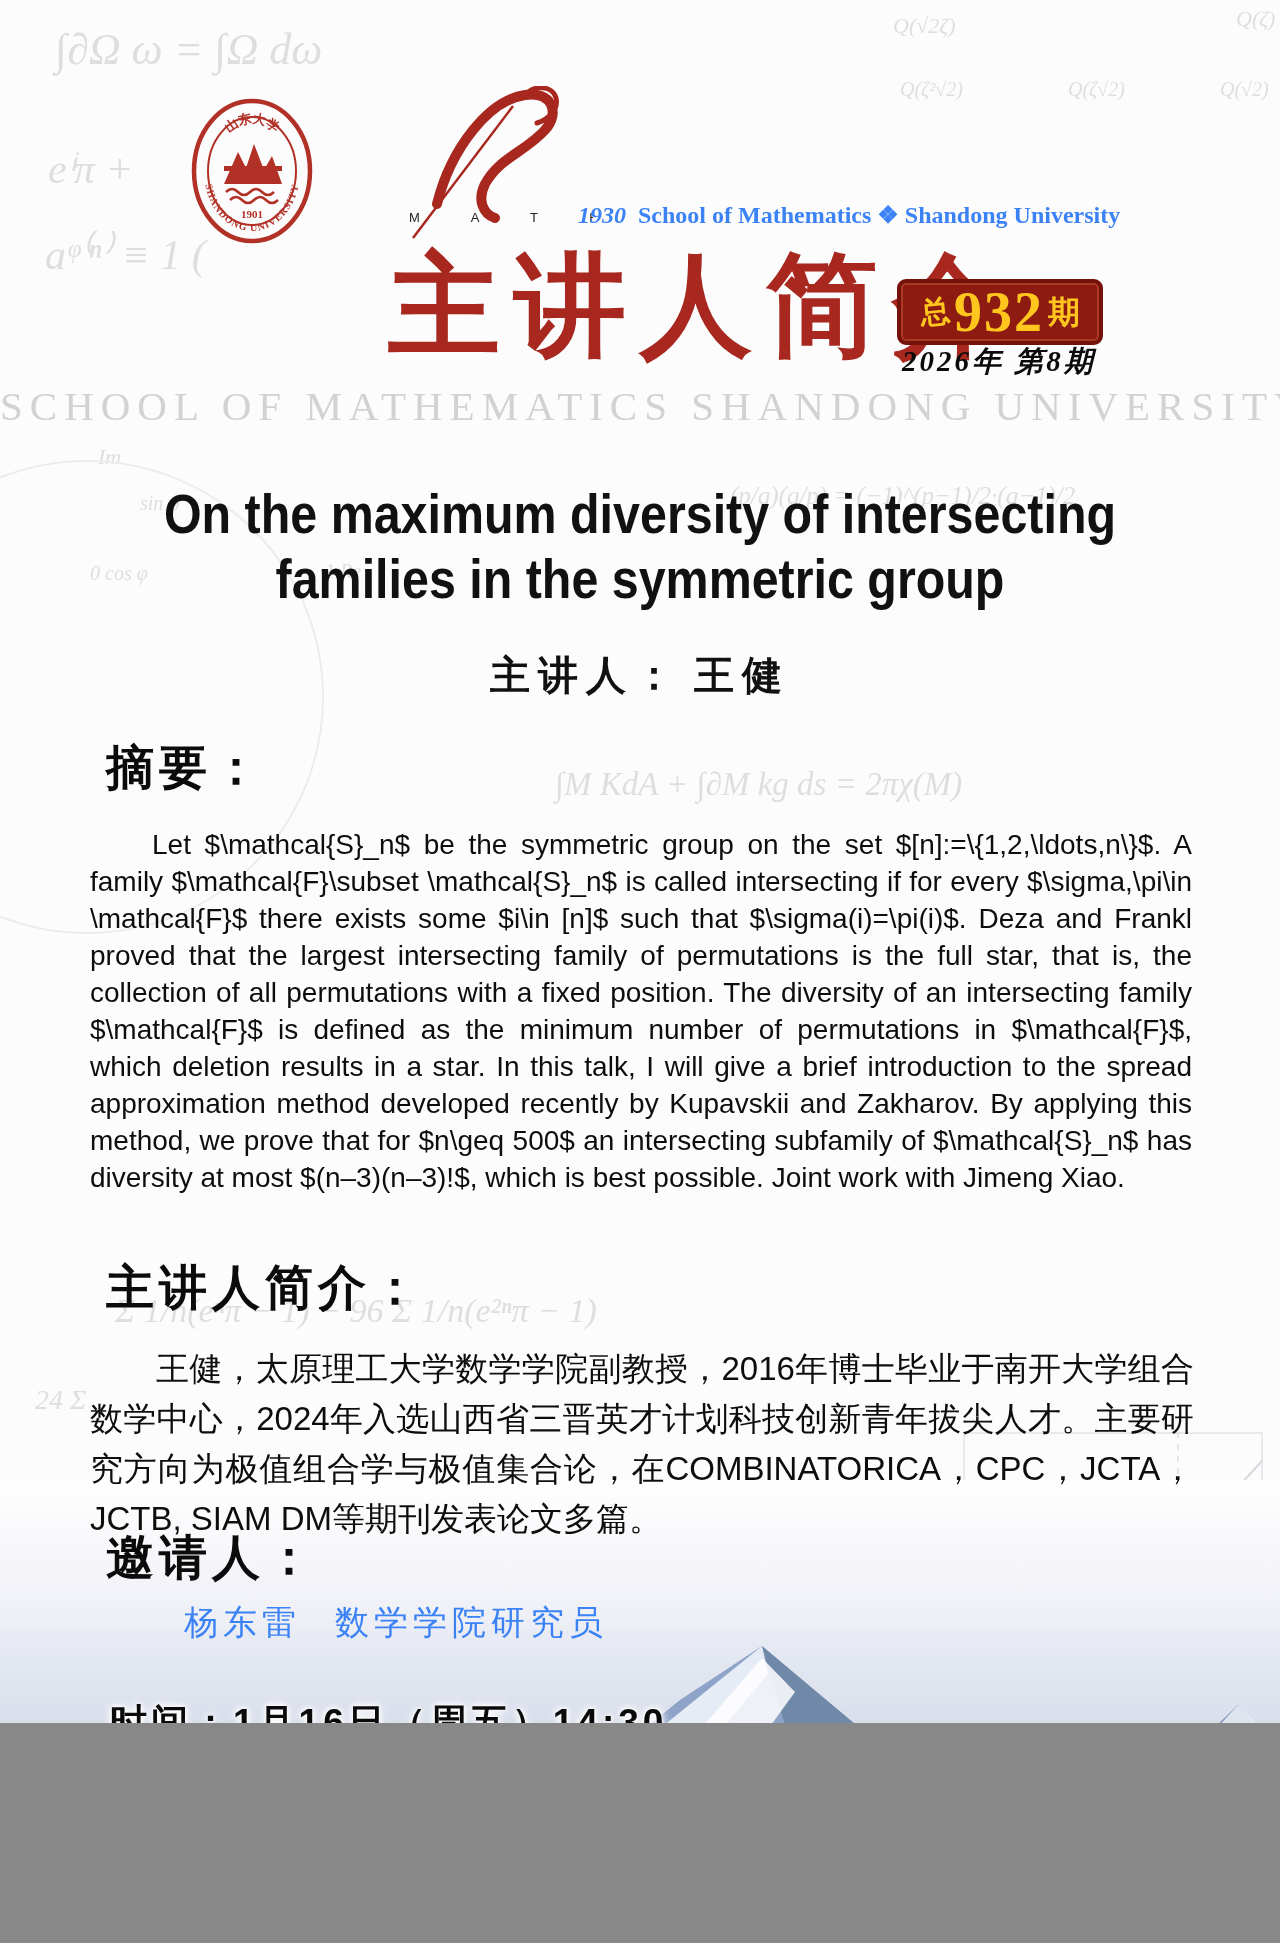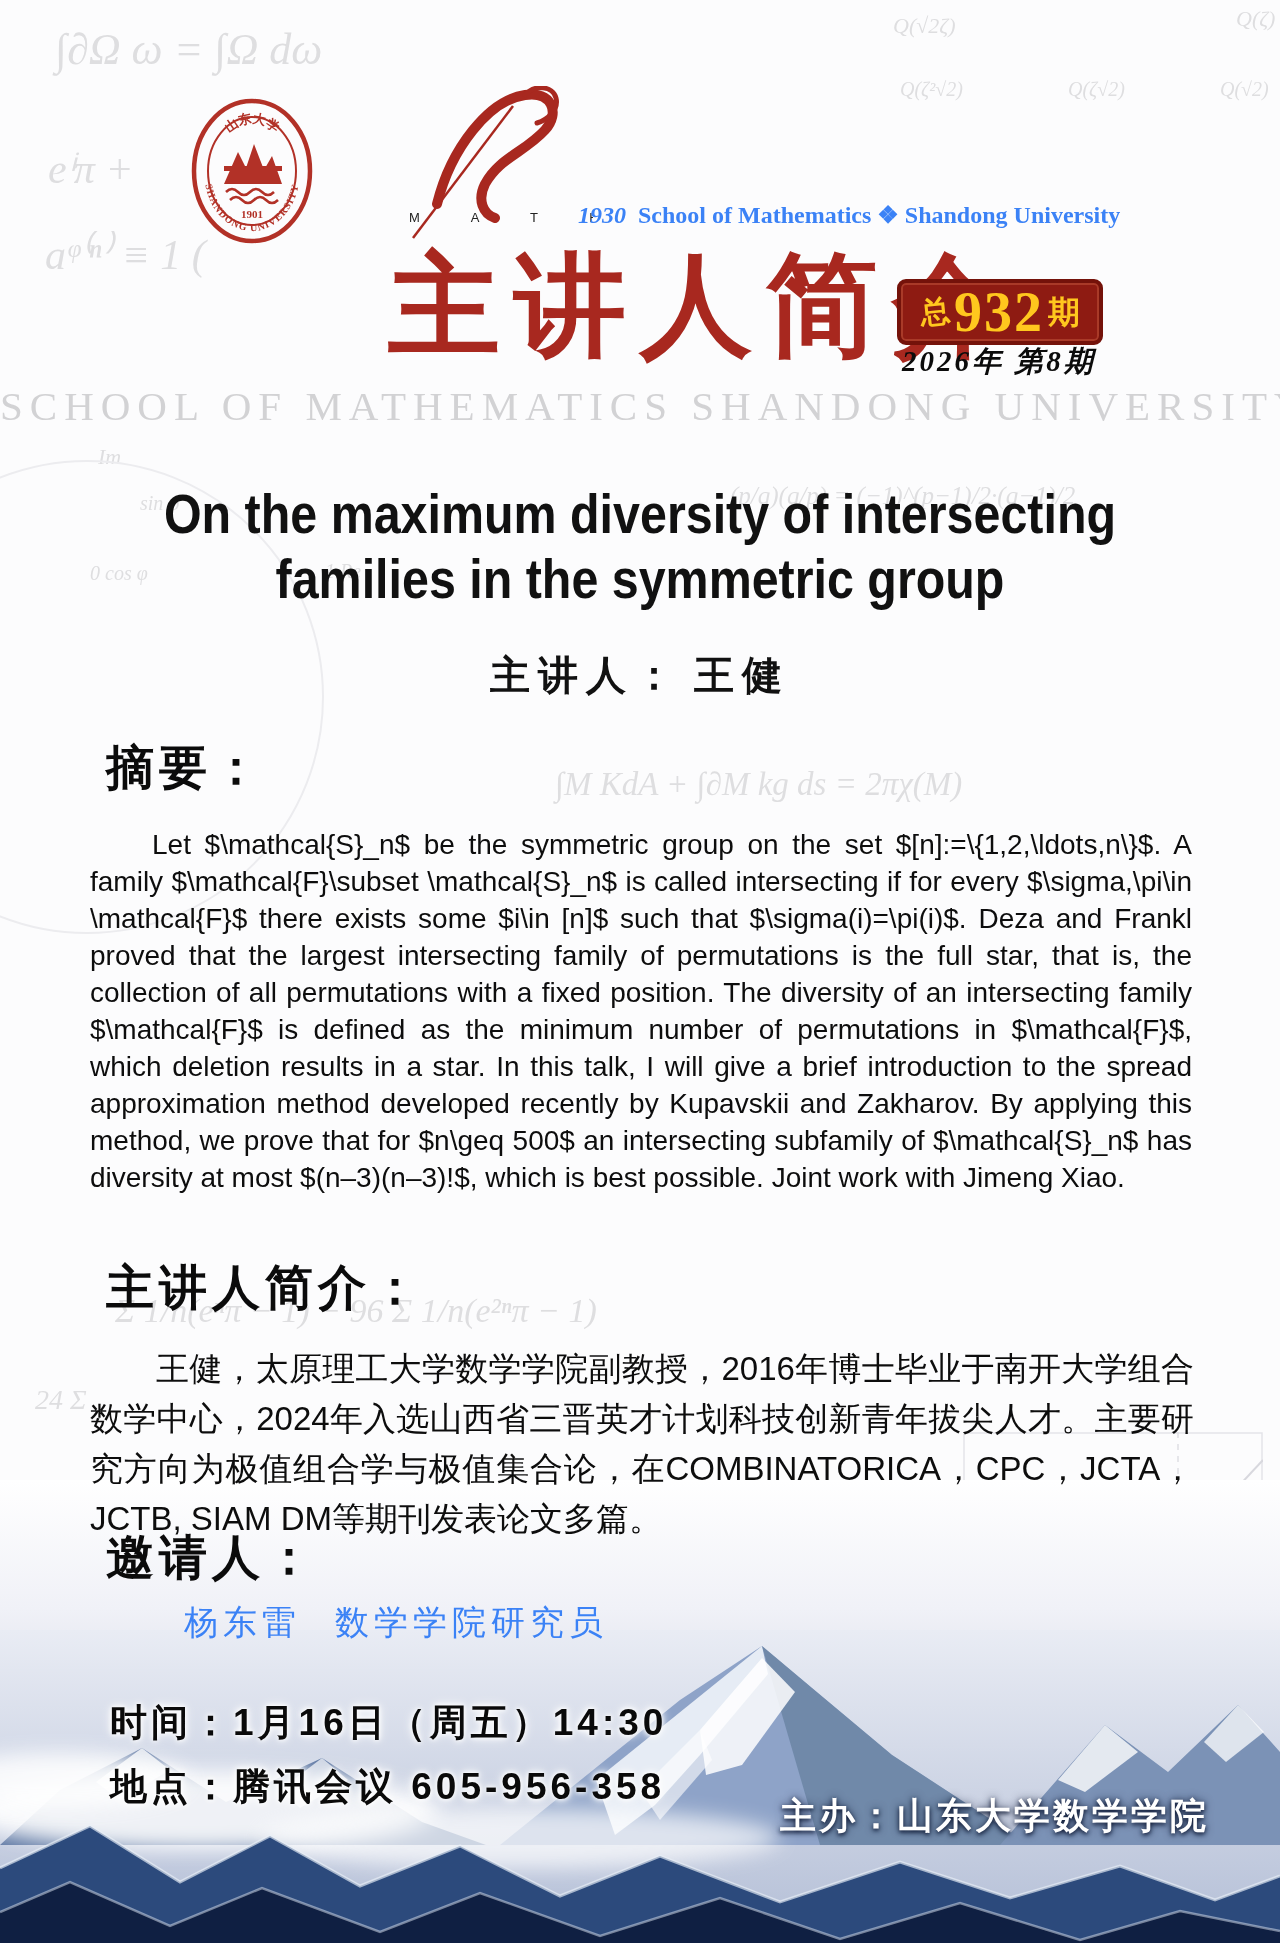--- a/index.html
+++ b/index.html
@@ -1,16 +1,16 @@
 <!DOCTYPE html>
 <html><head>
 <meta charset="utf-8">
 <style>
   html,body{margin:0;padding:0;background:#888;}
-  .poster{position:relative;width:1280px;height:1943px;margin:0 auto;background:#fcfcfd;
+  .poster{position:relative;width:1280px;height:1723px;margin:0 auto;background:#fcfcfd;
           overflow:hidden;font-family:"Liberation Sans",sans-serif;color:#111;}
   
   .wm-layer{position:absolute;inset:0;z-index:0;}
   .wm{position:absolute;color:#d9d9db;font-family:"Liberation Serif",serif;white-space:nowrap;opacity:.85;}
   .wm.it{font-style:italic;}
   .wm-band{position:absolute;top:382px;left:0;width:100%;text-align:center;z-index:0;
            font-family:"Liberation Serif",serif;font-size:41px;color:#d2d2d4;
            letter-spacing:7px;white-space:nowrap;}
   .deco-circle{position:absolute;left:-150px;top:460px;width:470px;height:470px;
                border:2px solid #ececef;border-radius:50%;z-index:0;}

